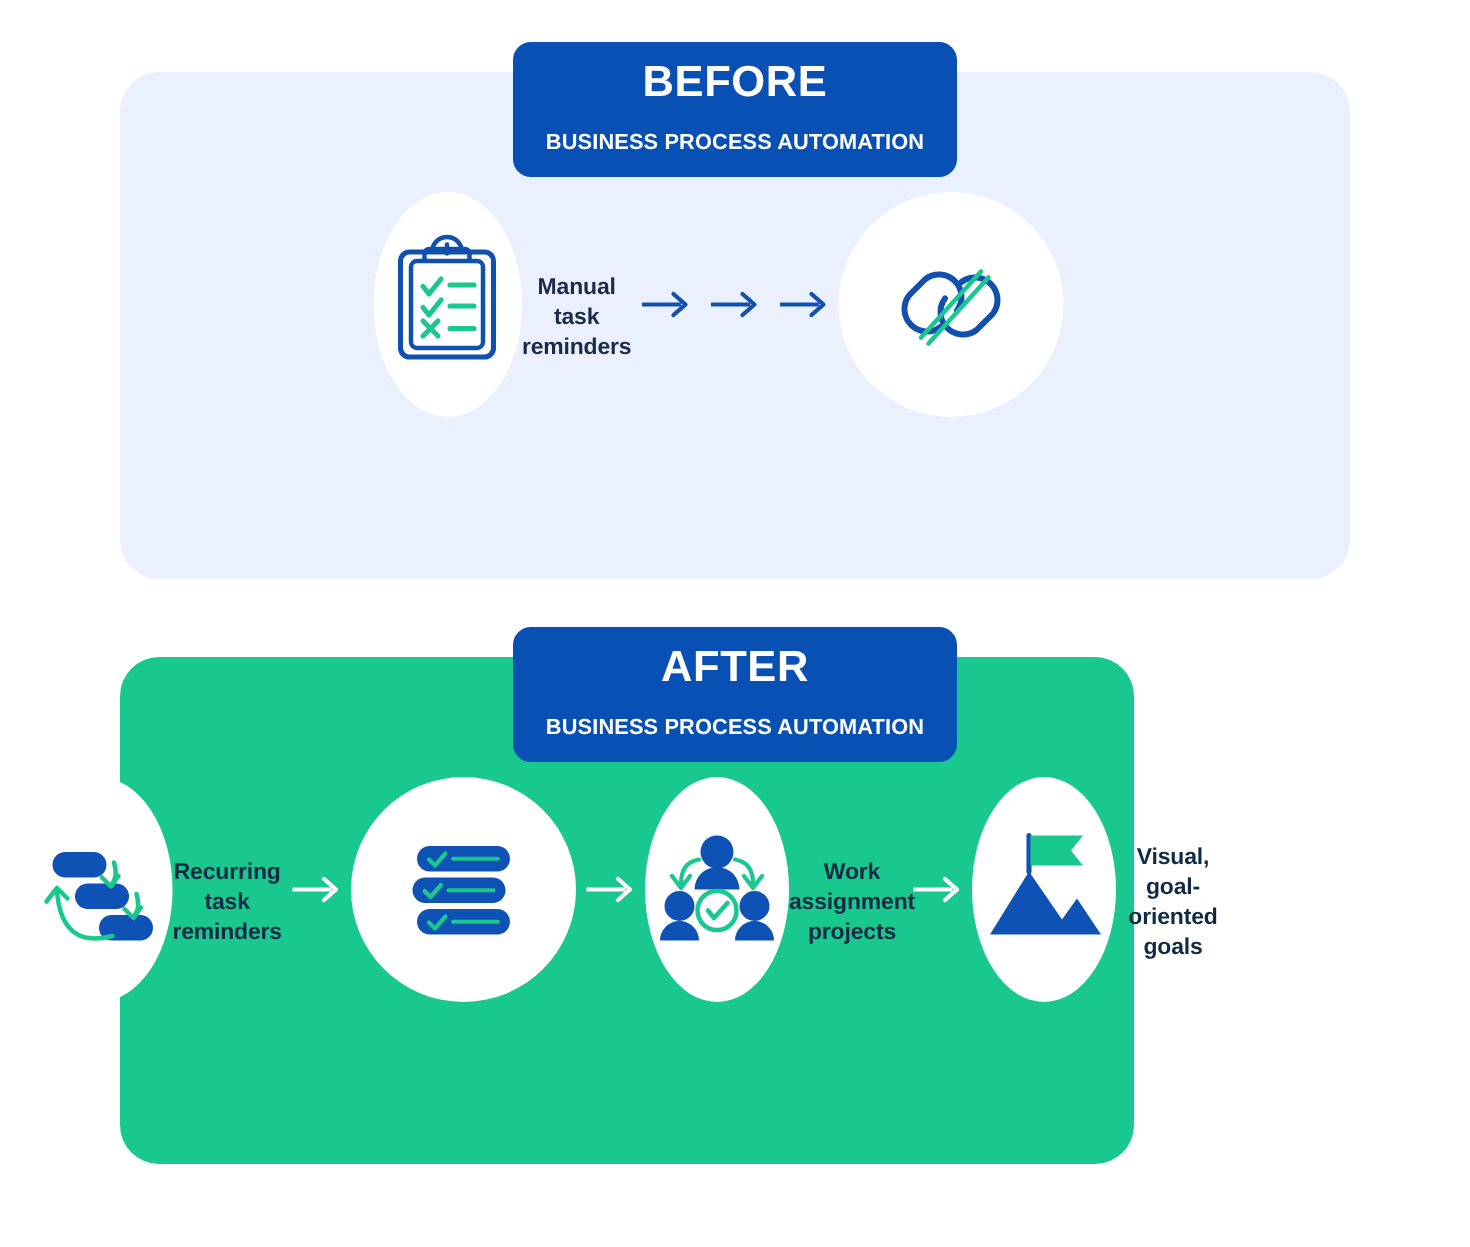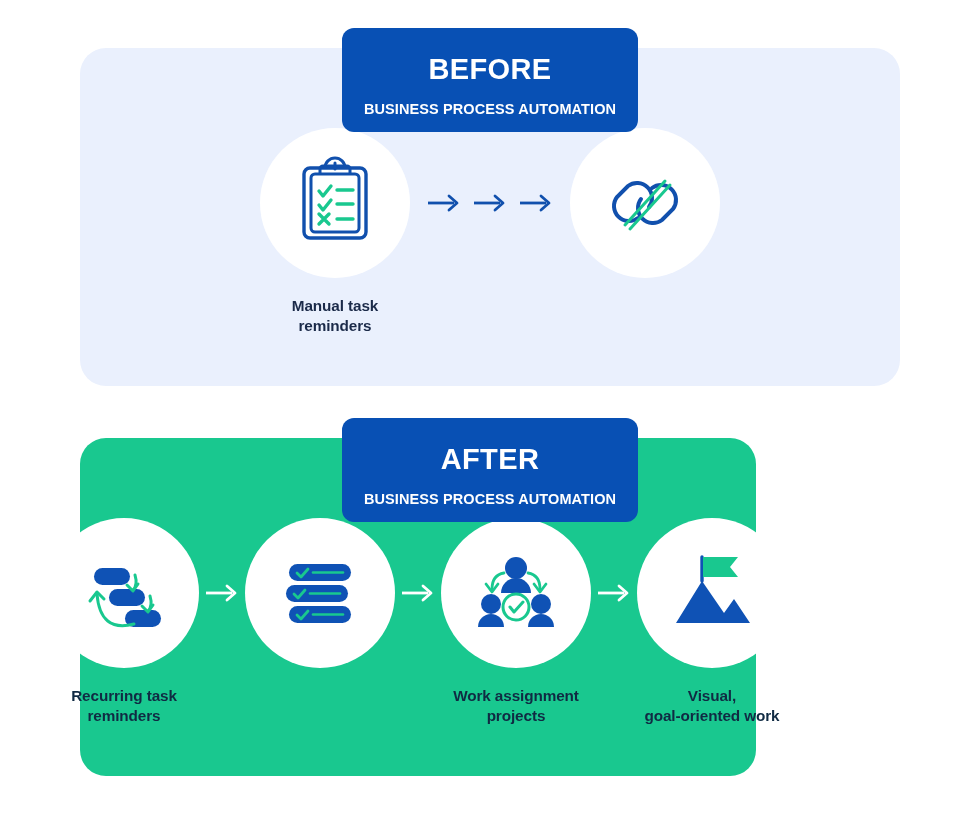--- a/index.html
+++ b/index.html
@@ -34,21 +34,21 @@
   
   .badge {
     position: absolute;
     left: 50%;
     transform: translateX(-50%);
     width: 296px;
     background: #0850b4;
     border-radius: 12px;
     color: #ffffff;
     text-align: center;
-    padding: 26px 8px 14px;
+    padding: 12px 8px 14px;
     z-index: 5;
   }
   #badge-before { top: 28px; }
   #badge-after  { top: 418px; }
   .badge-title {
     font-size: 29px;
     font-weight: bold;
     letter-spacing: 0.4px;
     line-height: 1.05;
   }
@@ -67,21 +67,20 @@
     display: flex;
     align-items: flex-start;
     justify-content: center;
   }
   #row-before { top: 80px; }
   #row-after  { top: 80px; }
 
   .item {
     width: 172px;
     display: flex;
-    flex-direction: column;
     align-items: center;
   }
   .circle {
     width: 150px; height: 150px;
     border-radius: 50%;
     background: #ffffff;
     display: flex;
     align-items: center;
     justify-content: center;
   }
@@ -257,21 +256,21 @@
 
       <div class="item">
         <div class="circle">
           <svg width="96" height="96" viewBox="0 0 96 96">
             <path d="M12 78 L38 36 L60 68 L70 54 L86 78 Z" fill="#0f52b5"></path>
             <line x1="38" y1="36" x2="38" y2="12" stroke="#0f52b5" stroke-width="3.4" stroke-linecap="round"></line>
             <path d="M39 12 H74 L66 22 L74 32 H39 Z" fill="#19c88f"></path>
           </svg>
         </div>
         <div class="caption">Visual,
-goal-oriented work</div>
+goal-oriented goals</div>
       </div>
 
     </div>
   </div>
 
   <div class="badge" id="badge-after">
     <div class="badge-title">AFTER</div>
     <div class="badge-sub">BUSINESS PROCESS AUTOMATION</div>
   </div>
 

